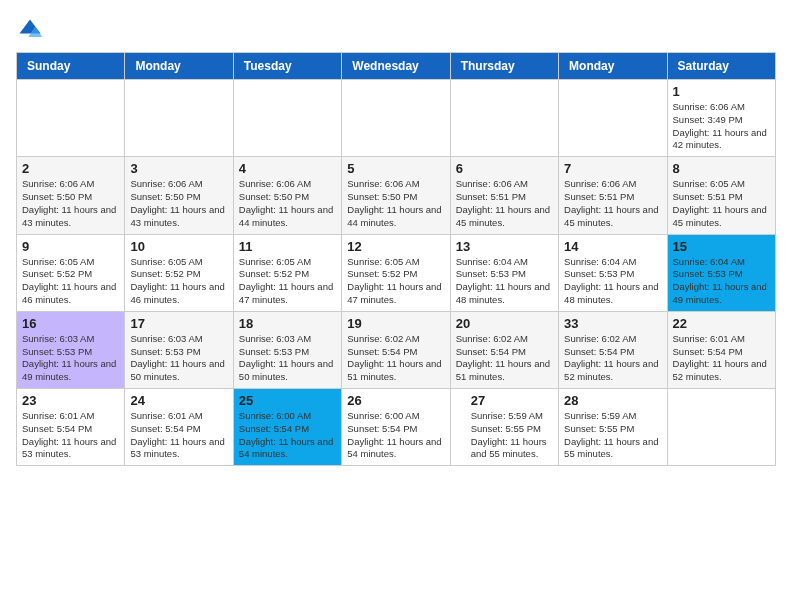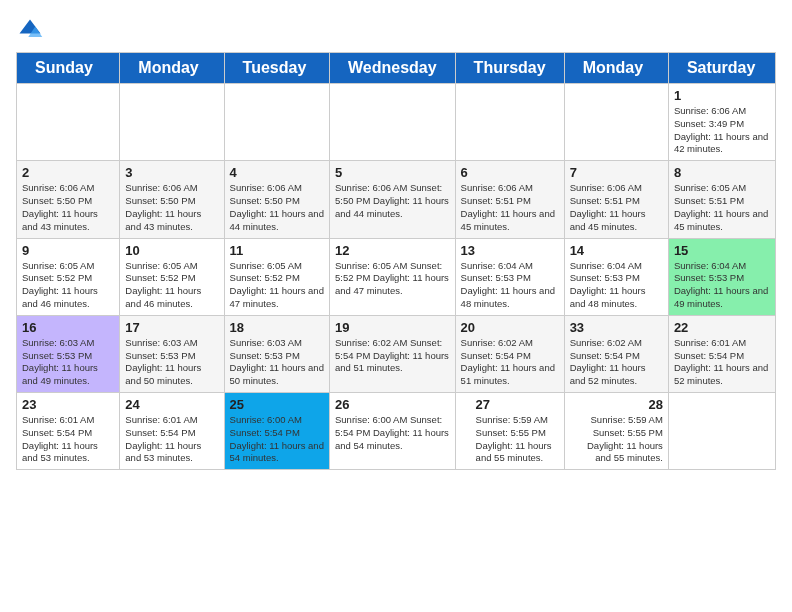--- a/index.html
+++ b/index.html
@@ -45,23 +45,23 @@
       color: #444;
     }
     .calendar {
       width: 100%;
       border-collapse: collapse;
       border: 1px solid #ccc;
     }
     .calendar th {
       background-color: #1565c0;
       color: #fff;
-      font-size: 16px;
+      font-size: 12px;
       font-weight: bold;
-      padding: 6px 18px;
+      padding: 6px 10px;
       text-align: left;
       border: 1px solid #ccc;
     }
     .calendar td {
       vertical-align: top;
       border: 1px solid #ccc;
       padding: 4px 5px;
       width: 108px;
       min-height: 80px;
       font-size: 10px;
@@ -207,21 +207,21 @@
           <div class="day-info">Sunrise: 6:04 AM
 Sunset: 5:53 PM
 Daylight: 11 hours and 48 minutes.</div>
         </td>
         <td style="background: rgb(255, 255, 255);">
           <span class="day-num">14</span>
           <div class="day-info">Sunrise: 6:04 AM
 Sunset: 5:53 PM
 Daylight: 11 hours and 48 minutes.</div>
         </td>
-        <td style="background: #86efac;">
+        <td style="background: #0ea5e9;">
           <span class="day-num">15</span>
           <div class="day-info">Sunrise: 6:04 AM
 Sunset: 5:53 PM
 Daylight: 11 hours and 49 minutes.</div>
         </td>
       </tr>
       <tr>
         <td style="background: #c4b5fd;">
           <span class="day-num">16</span>
           <div class="day-info">Sunrise: 6:03 AM
@@ -289,21 +289,21 @@
           <div class="day-info">Sunrise: 6:00 AM
 Sunset: 5:54 PM
 Daylight: 11 hours and 54 minutes.</div>
         </td>
         <td style="background: rgb(255, 255, 255); padding-left: 20px;">
           <span class="day-num">27</span>
           <div class="day-info">Sunrise: 5:59 AM
 Sunset: 5:55 PM
 Daylight: 11 hours and 55 minutes.</div>
         </td>
-        <td style="background: rgb(255, 255, 255); text-align: right;">
+        <td style="background: rgb(255, 255, 255);">
           <span class="day-num">28</span>
           <div class="day-info">Sunrise: 5:59 AM
 Sunset: 5:55 PM
 Daylight: 11 hours and 55 minutes.</div>
         </td>
         <td class="empty-cell"></td>
       </tr>
     </tbody>
 </table>
 

